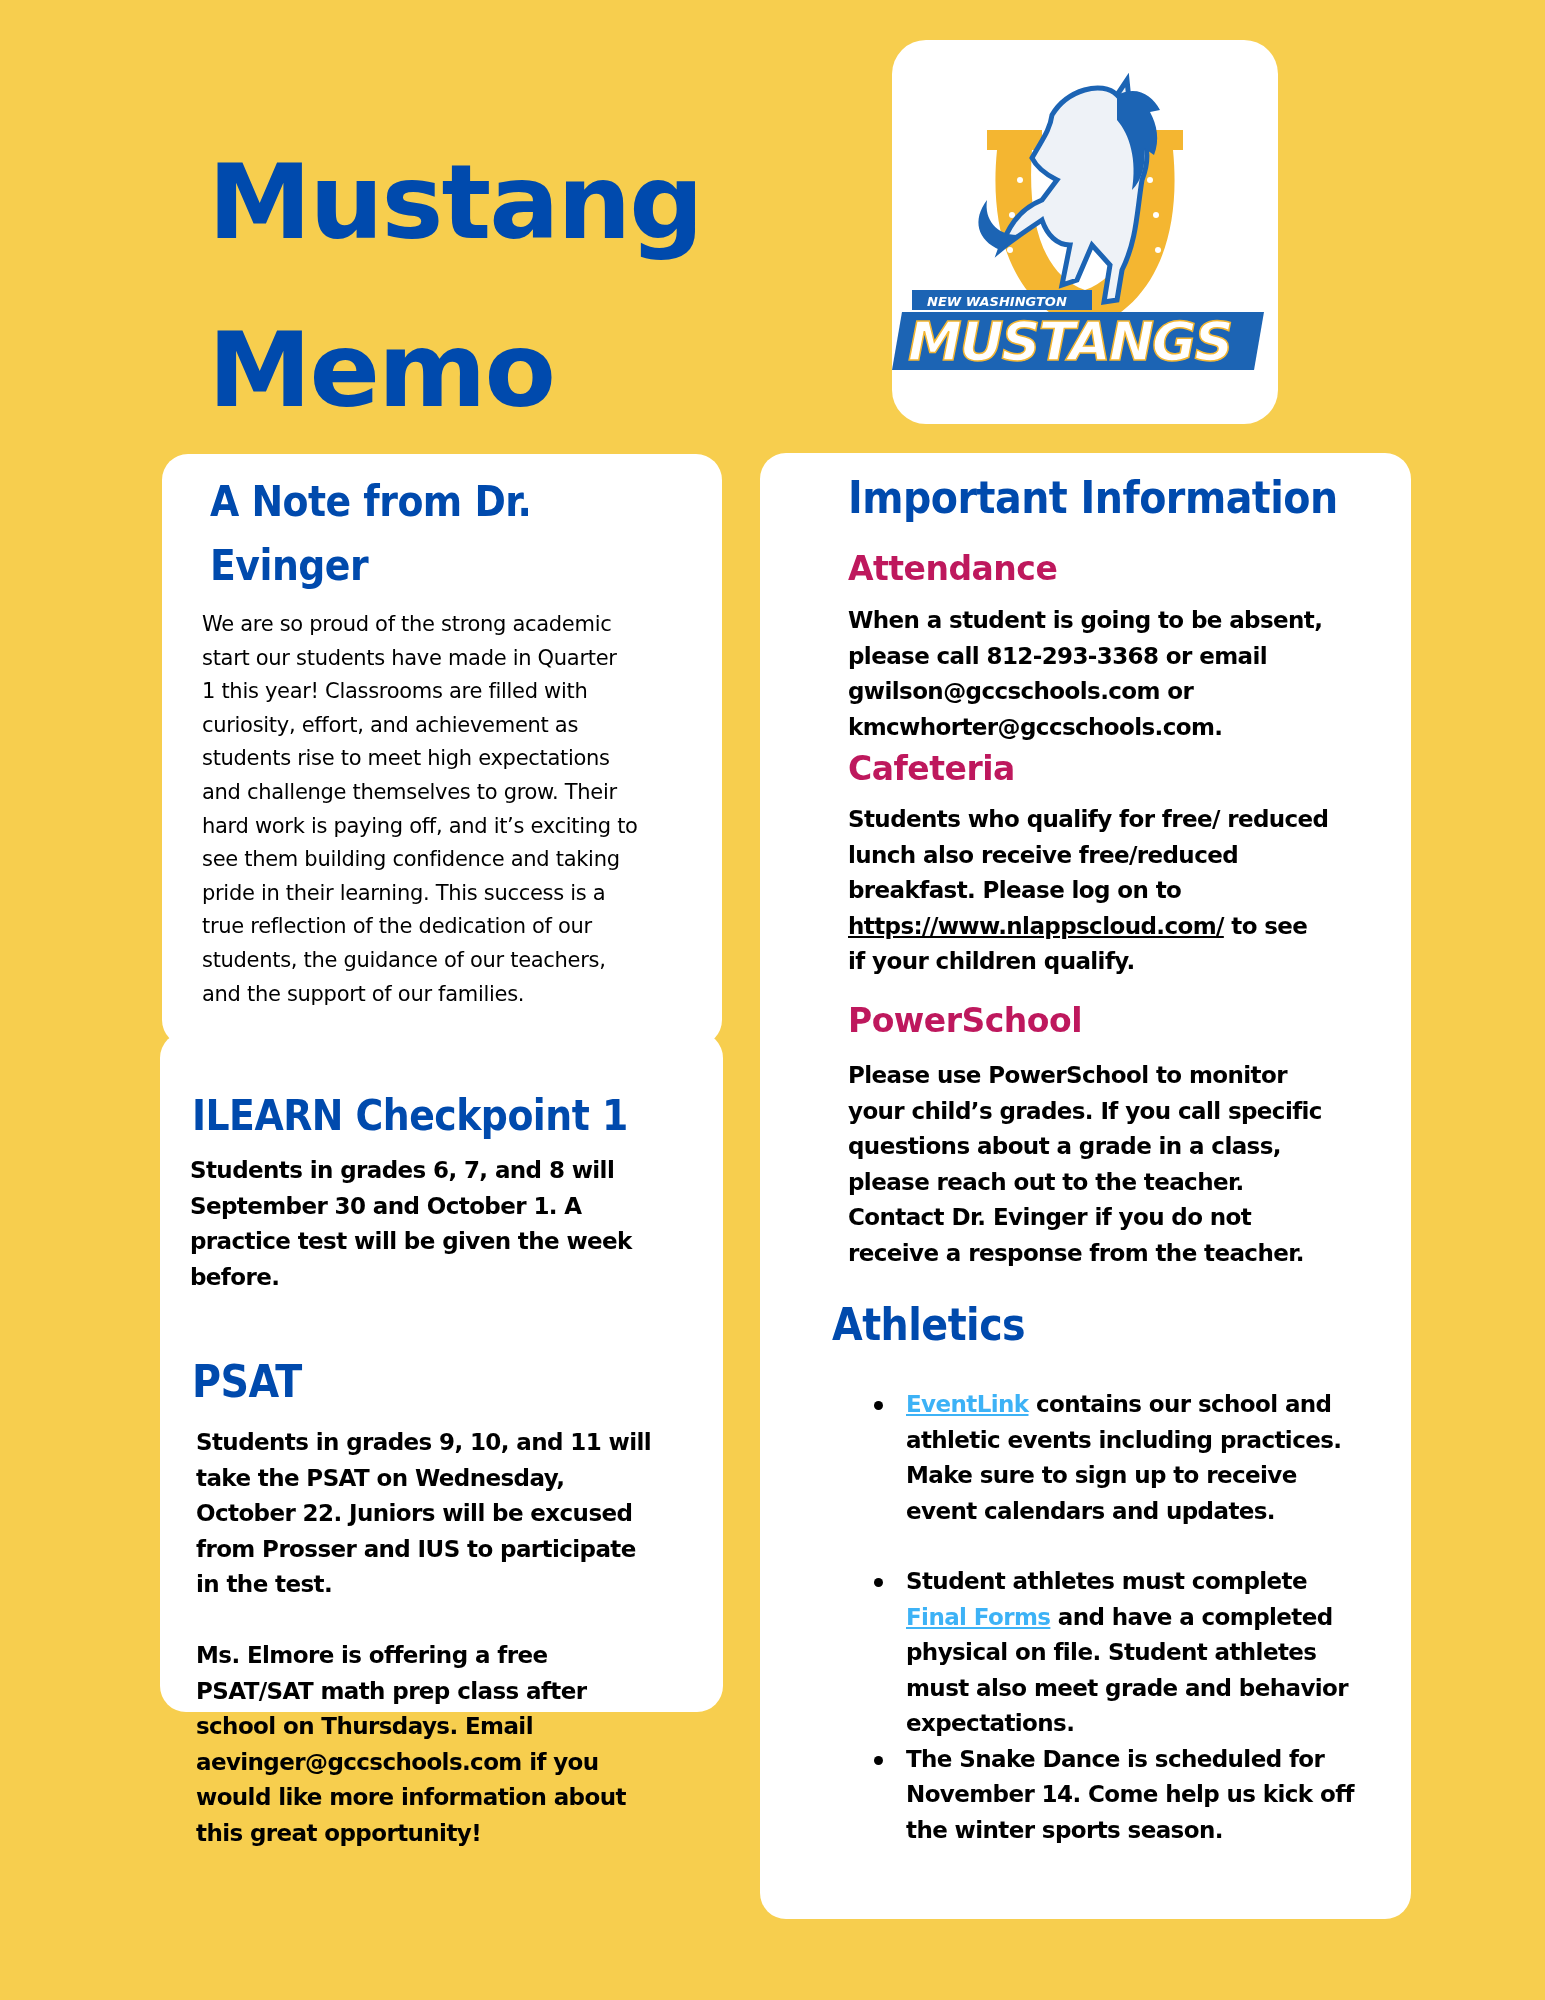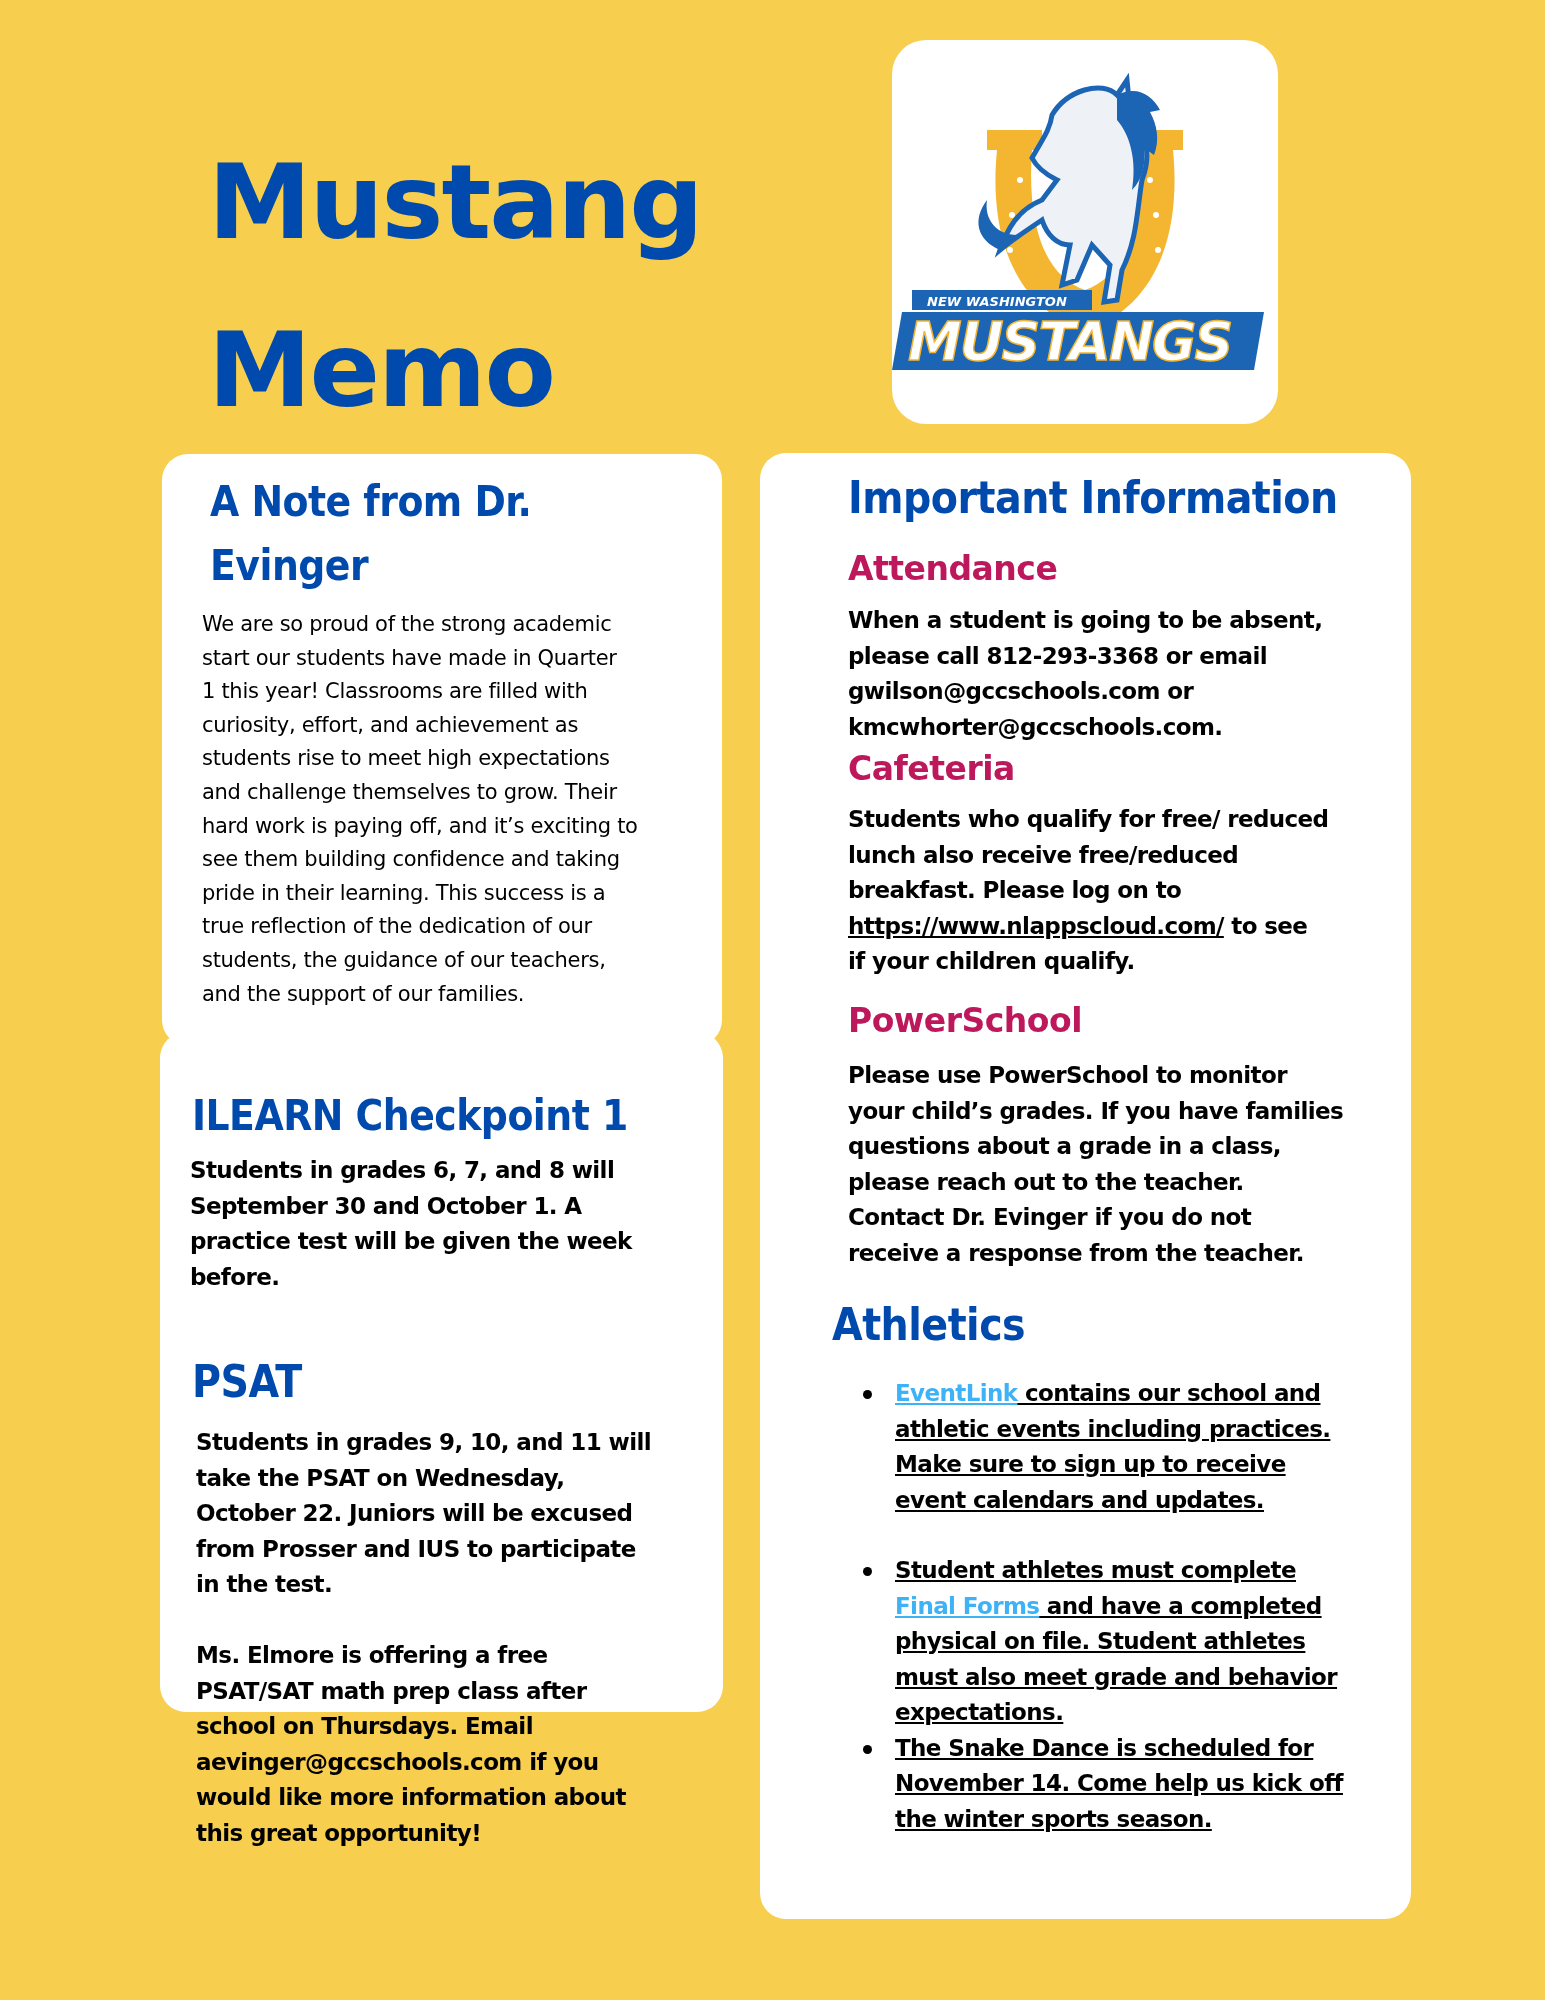--- a/index.html
+++ b/index.html
@@ -48,21 +48,21 @@
     letter-spacing: -0.5px;
   }
   .body-txt {
     color: #000; margin: 0;
     font-family: "DejaVu Sans", sans-serif;
   }
   .abs { position: absolute; }
   .link-blue { color: #3DB2F6; text-decoration: underline; }
   .link-black { color: #000; text-decoration: underline; }
 
-  ul.ath { margin: 1px; padding: 0; list-style: none; text-decoration: underline; }
+  ul.ath { margin: 12px; padding: 0; list-style: none; }
   ul.ath li { position: relative; padding-left: 36px; }
   ul.ath li::before {
     content: ""; position: absolute; left: 4px; top: 14px;
     width: 9px; height: 9px; border-radius: 50%; background: #000;
   }
 </style>
 </head>
 <body>
 
 <h1 class="title">
@@ -157,21 +157,21 @@
     <div>Students who qualify for free/ reduced</div>
     <div>lunch also receive free/reduced</div>
     <div>breakfast. Please log on to</div>
     <div><a class="link-black">https://www.nlappscloud.com/</a><span> to see</span></div>
     <div>if your children qualify.</div>
   </div>
 
   <h3 class="h-black abs" style="left:88px; top:546px; font-size:33px; line-height:44px;">PowerSchool</h3>
   <div class="body-txt abs" style="left:88px; top:605px; font-size:23px; line-height:35.5px; font-weight:bold; letter-spacing:-0.6px; white-space:nowrap;">
     <div>Please use PowerSchool to monitor</div>
-    <div>your child’s grades. If you have families</div>
+    <div>your child’s grades. If you call specific</div>
     <div>questions about a grade in a class,</div>
     <div>please reach out to the teacher.</div>
     <div>Contact Dr. Evinger if you do not</div>
     <div>receive a response from the teacher.</div>
   </div>
 
   <h2 class="h-blue abs" style="left:72px; top:842px; font-size:44px; line-height:60px;">Athletics</h2>
 
   <ul class="ath body-txt abs" style="left:98px; top:922px; font-size:23px; line-height:35.5px; font-weight:bold; letter-spacing:-0.6px; white-space:nowrap;">
     <li>

